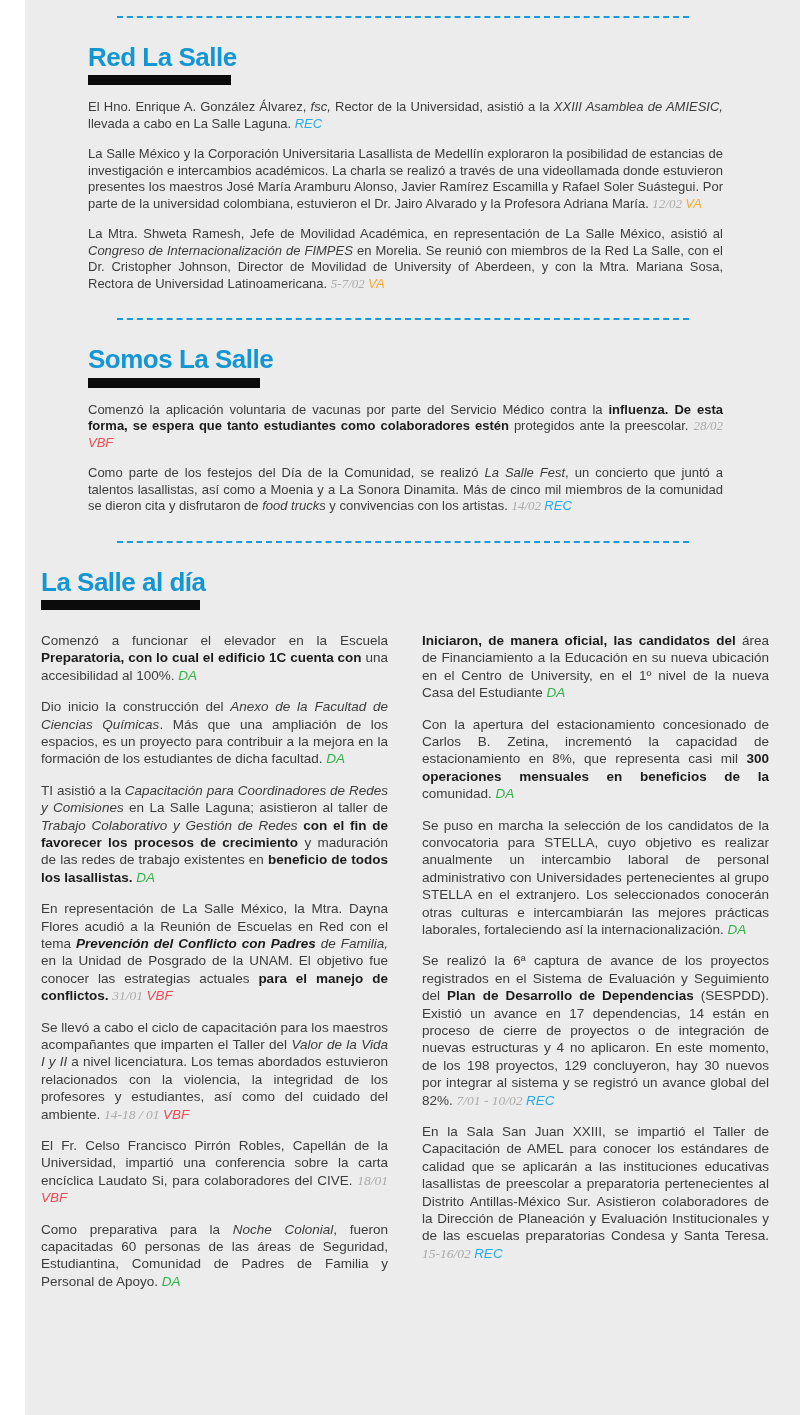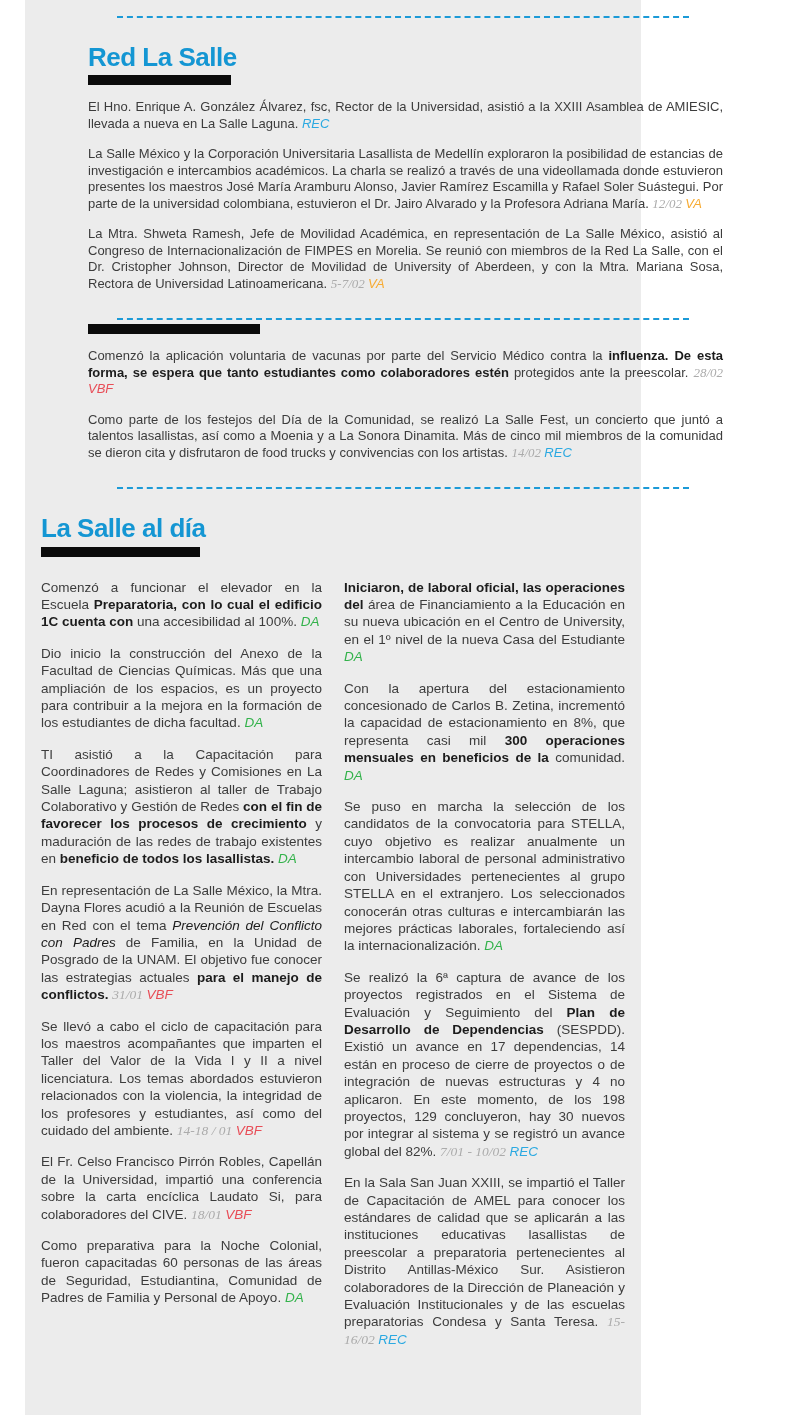--- a/index.html
+++ b/index.html
@@ -3,21 +3,21 @@
 <meta charset="utf-8">
 <style>
   html,body{margin:0;padding:0;}
   body{
     width:800px;height:1415px;overflow:hidden;
     background:#ffffff;
     font-family:"Liberation Sans", sans-serif;
   }
   .page{
     position:absolute;left:25px;top:0;
-    width:616px;height:1415px;
+    width:775px;height:1415px;
     background:var(--bg,#ECECEC);
     box-sizing:border-box;
     padding-top:16px;
   }
   hr.sep{
     border:none;
     border-top:2px dashed var(--accent,#1B9AD7);
     margin:26px 0 0 92px;
     width:572px;
   }
@@ -40,53 +40,54 @@
   .s1 .bar{width:172px;}
   .s2 .bar{width:159px;}
   .s2{margin-left:16px;margin-right:16px;}
   p.item{
     margin:14px 0 0 0;
     text-align:justify;
     font-size:13px;
     line-height:16.5px;
     color:var(--body,#3C3C3C);
   }
-  .cols{display:flex;gap:22px;margin-top:8px;}
+  .cols{display:flex;gap:34px;margin-top:8px;}
   .col{width:347px;}
   .col p.item{font-size:13.5px;line-height:17.4px;}
   span.r{}
   span.b{font-weight:bold;color:var(--bold,#1C1C1C);}
-  span.i{}
-  span.bi{font-weight:normal;font-style:italic;color:var(--bold,#1C1C1C);}
+  span.i{font-style:italic;}
+  span.bi{font-weight:bold;font-style:italic;color:var(--bold,#1C1C1C);}
   i.date{font-style:italic;color:var(--dategray,#ABABAB);font-family:Liberation Serif, serif;}
   i.tag{}
 </style>
 </head>
 <body>
 
 <main class="page">
 
   <hr class="sep first">
 
   <div class="inner">
     <section class="s0">
       <h2 class="head">Red La Salle</h2>
       <div class="bar"></div>
       <div>
-          <p class="item"><span class="r">El Hno. Enrique A. González Álvarez, </span><span class="i">fsc,</span><span class="r"> Rector de la Universidad, asistió a la </span><span class="i">XXIII Asamblea de AMIESIC,</span><span class="r"> llevada a nueva en La Salle Laguna. </span><i class="tag" style="color: rgb(43, 169, 225);">REC</i></p>
+          <p class="item"><span class="r">El Hno. Enrique A. González Álvarez, </span><span class="i">fsc,</span><span class="r"> Rector de la Universidad, asistió a la </span><span class="i">XXIII Asamblea de AMIESIC,</span><span class="r"> llevada a cabo en La Salle Laguna. </span><i class="tag" style="color: rgb(43, 169, 225);">REC</i></p>
           <p class="item"><span class="r">La Salle México y la Corporación Universitaria Lasallista de Medellín exploraron la posibilidad de estancias de investigación e intercambios académicos. La charla se realizó a través de una videollamada donde estuvieron presentes los maestros José María Aramburu Alonso, Javier Ramírez Escamilla y Rafael Soler Suástegui. Por parte de la universidad colombiana, estuvieron el Dr. Jairo Alvarado y la Profesora Adriana María. </span><i class="date">12/02 </i><i class="tag" style="color: rgb(247, 171, 51);">VA</i></p>
           <p class="item"><span class="r">La Mtra. Shweta Ramesh, Jefe de Movilidad Académica, en representación de La Salle México, asistió al </span><span class="i">Congreso de Internacionalización de FIMPES</span><span class="r"> en Morelia. Se reunió con miembros de la Red La Salle, con el Dr. Cristopher Johnson, Director de Movilidad de University of Aberdeen, y con la Mtra. Mariana Sosa, Rectora de Universidad Latinoamericana. </span><i class="date">5-7/02 </i><i class="tag" style="color: rgb(247, 171, 51);">VA</i></p>
         </div>
     </section>
   </div>
 
   <hr class="sep">
 
   <div class="inner">
     <section class="s1">
+      <h2 class="head">Somos La Salle</h2>
       <div class="bar"></div>
       <div>
           <p class="item"><span class="r">Comenzó la aplicación voluntaria de vacunas por parte del Servicio Médico contra la </span><span class="b">influenza. De esta forma, se espera que tanto estudiantes como colaboradores estén </span><span class="r">protegidos ante la preescolar. </span><i class="date">28/02 </i><i class="tag" style="color: rgb(232, 77, 87);">VBF</i></p>
           <p class="item"><span class="r">Como parte de los festejos del Día de la Comunidad, se realizó </span><span class="i">La Salle Fest</span><span class="r">, un concierto que juntó a talentos lasallistas, así como a Moenia y a La Sonora Dinamita. Más de cinco mil miembros de la comunidad se dieron cita y disfrutaron de </span><span class="i">food trucks</span><span class="r"> y convivencias con los artistas. </span><i class="date">14/02 </i><i class="tag" style="color: rgb(43, 169, 225);">REC</i></p>
         </div>
     </section>
   </div>
 
   <hr class="sep">
 
@@ -97,21 +98,21 @@
       <div class="col">
           <p class="item"><span class="r">Comenzó a funcionar el elevador en la Escuela </span><span class="b">Preparatoria, con lo cual el edificio 1C cuenta con </span><span class="r">una accesibilidad al 100%. </span><i class="tag" style="color: rgb(51, 178, 75);">DA</i></p>
           <p class="item"><span class="r">Dio inicio la construcción del </span><span class="i">Anexo de la Facultad de Ciencias Químicas</span><span class="r">. Más que una ampliación de los espacios, es un proyecto para contribuir a la mejora en la formación de los estudiantes de dicha facultad. </span><i class="tag" style="color: rgb(51, 178, 75);">DA</i></p>
           <p class="item"><span class="r">TI asistió a la </span><span class="i">Capacitación para Coordinadores de Redes y Comisiones</span><span class="r"> en La Salle Laguna; asistieron al taller de </span><span class="i">Trabajo Colaborativo y Gestión de Redes</span><span class="b"> con el fin de favorecer los procesos de crecimiento </span><span class="r">y maduración de las redes de trabajo existentes en </span><span class="b">beneficio de todos los lasallistas. </span><i class="tag" style="color: rgb(51, 178, 75);">DA</i></p>
           <p class="item"><span class="r">En representación de La Salle México, la Mtra. Dayna Flores acudió a la Reunión de Escuelas en Red con el tema </span><span class="bi">Prevención del Conflicto con Padres </span><span class="i">de Familia,</span><span class="r"> en la Unidad de Posgrado de la UNAM. El objetivo fue conocer las estrategias actuales </span><span class="b">para el manejo de conflictos. </span><i class="date">31/01 </i><i class="tag" style="color: rgb(232, 77, 87);">VBF</i></p>
           <p class="item"><span class="r">Se llevó a cabo el ciclo de capacitación para los maestros acompañantes que imparten el Taller del </span><span class="i">Valor de la Vida I y II</span><span class="r"> a nivel licenciatura. Los temas abordados estuvieron relacionados con la violencia, la integridad de los profesores y estudiantes, así como del cuidado del ambiente. </span><i class="date">14-18 / 01 </i><i class="tag" style="color: rgb(232, 77, 87);">VBF</i></p>
           <p class="item"><span class="r">El Fr. Celso Francisco Pirrón Robles, Capellán de la Universidad, impartió una conferencia sobre la carta encíclica Laudato Si, para colaboradores del CIVE. </span><i class="date">18/01 </i><i class="tag" style="color: rgb(232, 77, 87);">VBF</i></p>
           <p class="item"><span class="r">Como preparativa para la </span><span class="i">Noche Colonial</span><span class="r">, fueron capacitadas 60 personas de las áreas de Seguridad, Estudiantina, Comunidad de Padres de Familia y Personal de Apoyo. </span><i class="tag" style="color: rgb(51, 178, 75);">DA</i></p>
         </div>
       <div class="col">
-          <p class="item"><span class="b">Iniciaron, de laboral oficial, las operaciones del </span><span class="r">área de Financiamiento a la Educación en su nueva ubicación en el Centro de University, en el 1º nivel de la nueva Casa del Estudiante </span><i class="tag" style="color: rgb(51, 178, 75);">DA</i></p>
+          <p class="item"><span class="b">Iniciaron, de manera oficial, las candidatos del </span><span class="r">área de Financiamiento a la Educación en su nueva ubicación en el Centro de University, en el 1º nivel de la nueva Casa del Estudiante </span><i class="tag" style="color: rgb(51, 178, 75);">DA</i></p>
           <p class="item"><span class="r">Con la apertura del estacionamiento concesionado de Carlos B. Zetina, incrementó la capacidad de estacionamiento en 8%, que representa casi mil </span><span class="b">300 operaciones mensuales en beneficios de la </span><span class="r">comunidad. </span><i class="tag" style="color: rgb(51, 178, 75);">DA</i></p>
           <p class="item"><span class="r">Se puso en marcha la selección de los candidatos de la convocatoria para STELLA, cuyo objetivo es realizar anualmente un intercambio laboral de personal administrativo con Universidades pertenecientes al grupo STELLA en el extranjero. Los seleccionados conocerán otras culturas e intercambiarán las mejores prácticas laborales, fortaleciendo así la internacionalización. </span><i class="tag" style="color: rgb(51, 178, 75);">DA</i></p>
           <p class="item"><span class="r">Se realizó la 6ª captura de avance de los proyectos registrados en el Sistema de Evaluación y Seguimiento del </span><span class="b">Plan de Desarrollo de Dependencias</span><span class="r"> (SESPDD). Existió un avance en 17 dependencias, 14 están en proceso de cierre de proyectos o de integración de nuevas estructuras y 4 no aplicaron. En este momento, de los 198 proyectos, 129 concluyeron, hay 30 nuevos por integrar al sistema y se registró un avance global del 82%. </span><i class="date">7/01 - 10/02 </i><i class="tag" style="color: rgb(43, 169, 225);">REC</i></p>
           <p class="item"><span class="r">En la Sala San Juan XXIII, se impartió el Taller de Capacitación de AMEL para conocer los estándares de calidad que se aplicarán a las instituciones educativas lasallistas de preescolar a preparatoria pertenecientes al Distrito Antillas-México Sur. Asistieron colaboradores de la Dirección de Planeación y Evaluación Institucionales y de las escuelas preparatorias Condesa y Santa Teresa. </span><i class="date">15-16/02 </i><i class="tag" style="color: rgb(43, 169, 225);">REC</i></p>
         </div>
     </div>
   </section>
 
 </main>
 

